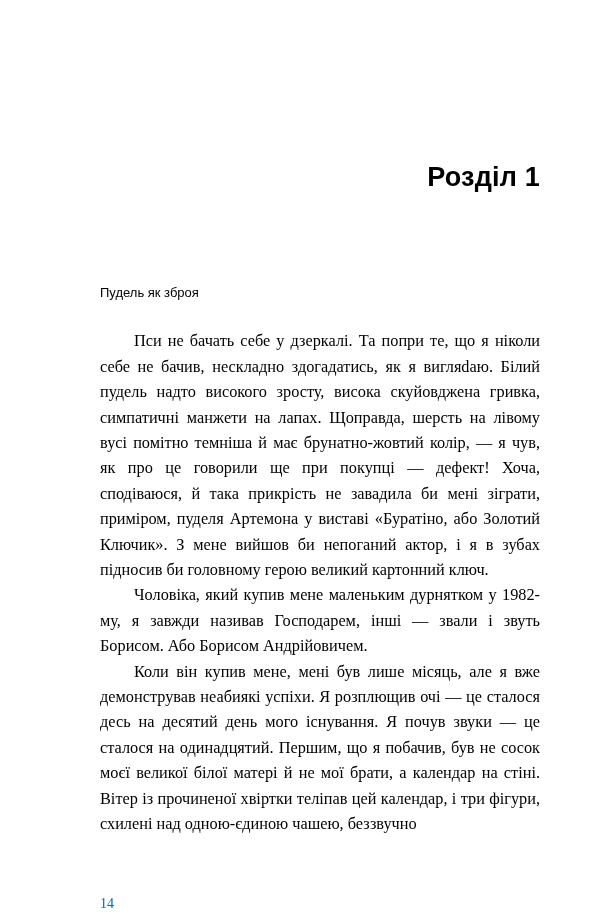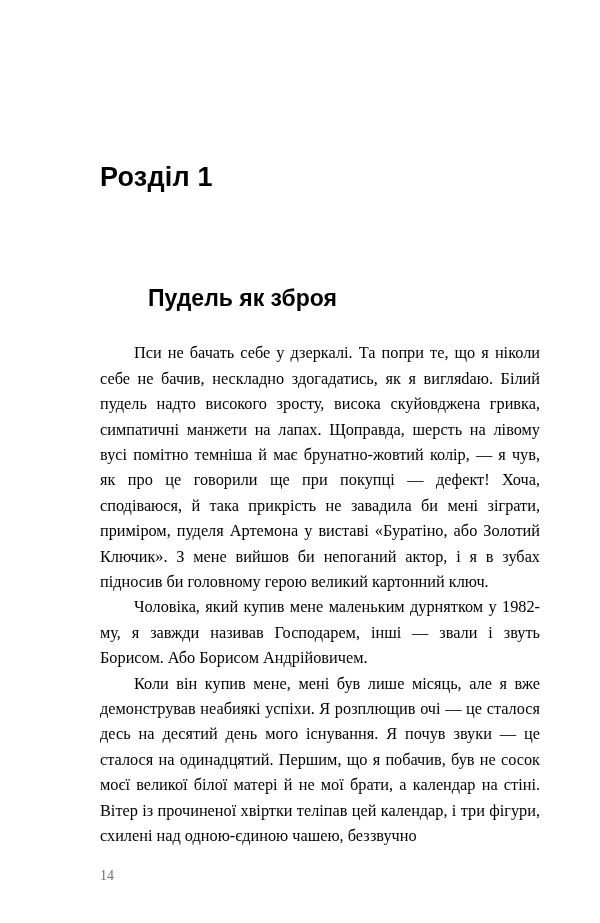--- a/index.html
+++ b/index.html
@@ -27,50 +27,50 @@
     width: 440px;
   }
   .chapter-title {
     font-family: "Liberation Sans", sans-serif;
     font-weight: bold;
     font-size: 27px;
     letter-spacing: 0.2px;
     margin-top: 163px;
     margin-bottom: 0;
     line-height: 1.1;
+    text-align: right;
   }
   .section-title {
     font-family: "Liberation Sans", sans-serif;
-    font-weight: bold;
-    font-size: 23px;
+    font-weight: normal;
+    font-size: 13px;
     margin-top: 92px;
     margin-bottom: 0;
     line-height: 1.2;
-    margin-left: 48px;
   }
   .body-text {
     margin-top: 28px;
     font-size: 16.3px;
     line-height: 25.4px;
     text-align: justify;
     text-justify: inter-word;
     -webkit-hyphens: manual;
     hyphens: manual;
   }
   .body-text p {
     margin: 0;
     text-indent: 34px;
   }
   .page-number {
     position: absolute;
     left: 100px;
-    top: 868px;
+    top: 896px;
     font-family: "Liberation Serif", serif;
     font-size: 14px;
-    color: #737373;
+    color: #0369a1;
   }
 </style>
 </head>
 <body>
 
 <div class="page">
   <div class="content">
     <h1 class="chapter-title">Розділ 1</h1>
     <h2 class="section-title">Пудель як зброя</h2>
     <div class="body-text">

